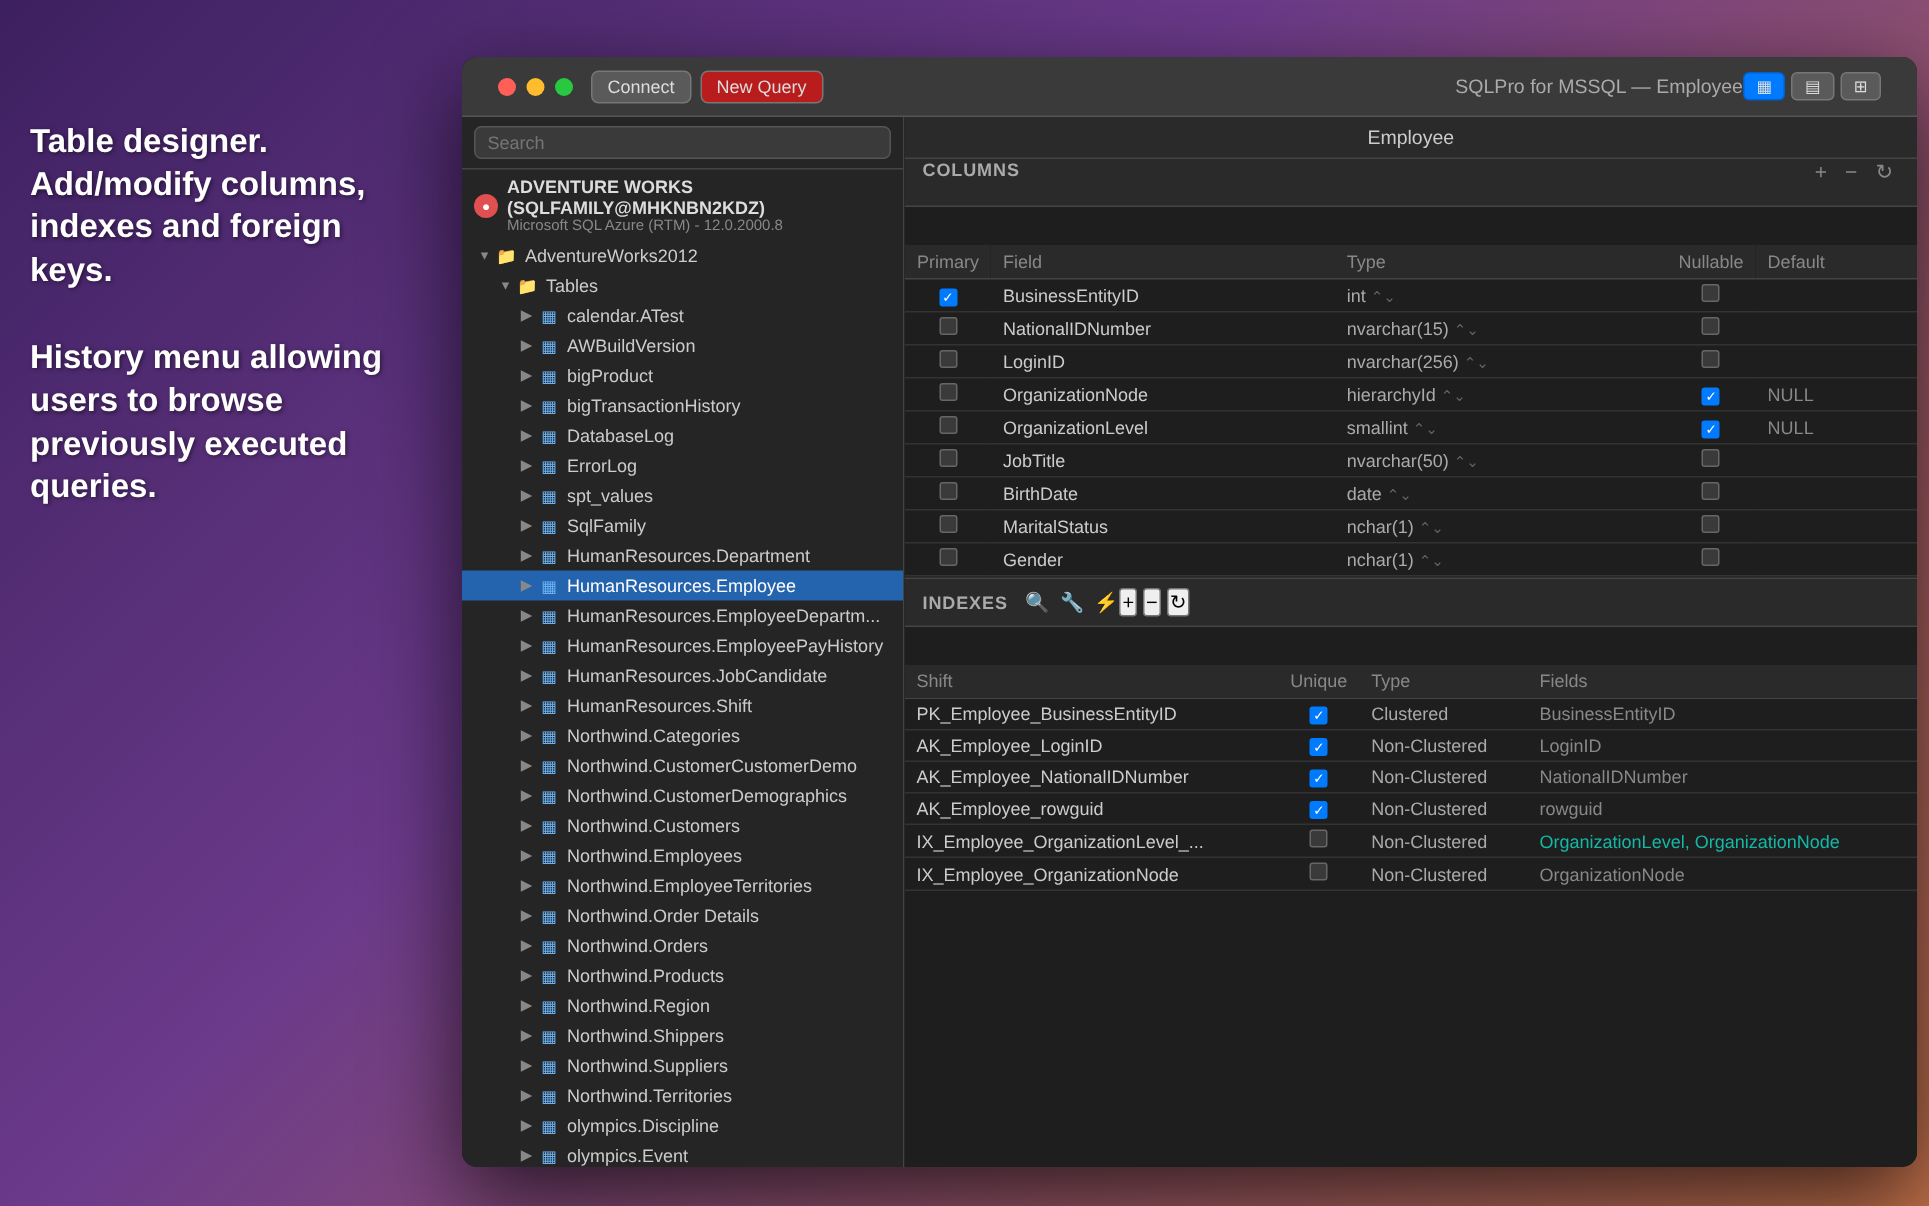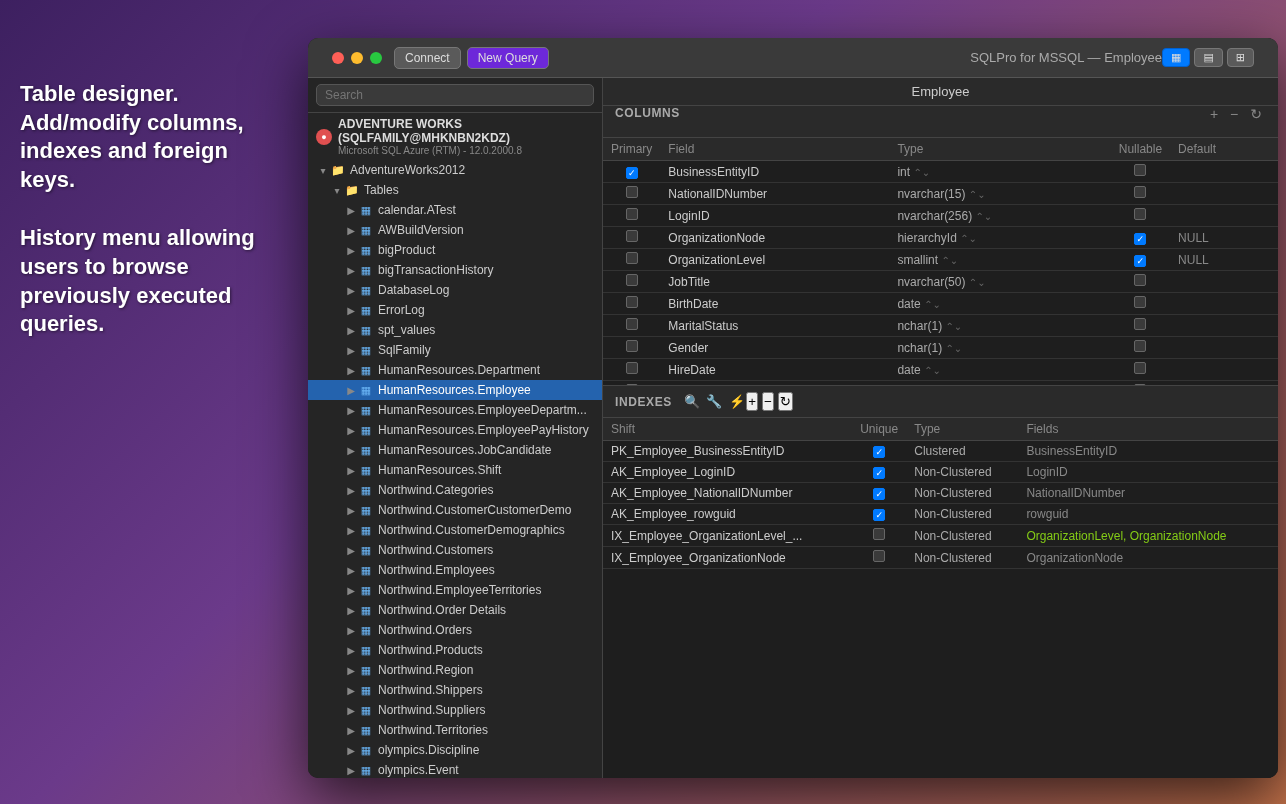--- a/index.html
+++ b/index.html
@@ -86,21 +86,21 @@
       border: 1px solid #777;
       border-radius: 5px;
       color: #ddd;
       padding: 3px 10px;
       font-size: 12px;
       cursor: pointer;
       margin-right: 6px;
     }
 
     .btn-new-query {
-      background: #6d28d9;
+      background: #b91c1c;
       border: 1px solid #777;
       border-radius: 5px;
       color: #ddd;
       padding: 3px 10px;
       font-size: 12px;
       cursor: pointer;
     }
 
     .titlebar-center {
       flex: 1;
@@ -260,20 +260,21 @@
       justify-content: center;
       color: #ccc;
       font-size: 13px;
       font-weight: 500;
     }
 
     .table-container {
       flex: 1;
       overflow-y: auto;
       overflow-x: hidden;
+      margin-top: 25px;
     }
     .table-container::-webkit-scrollbar { width: 6px; }
     .table-container::-webkit-scrollbar-track { background: #1e1e1e; }
     .table-container::-webkit-scrollbar-thumb { background: #555; border-radius: 3px; }
 
     table {
       width: 100%;
       border-collapse: collapse;
       font-size: 12px;
     }
@@ -859,21 +860,21 @@
     </td>
     <td style="color:#aaa">Non-Clustered</td>
     <td style="color:#888">rowguid</td>
   </tr>
                 <tr>
     <td>IX_Employee_OrganizationLevel_...</td>
     <td class="checkbox-cell">
       <div class="checkbox "></div>
     </td>
     <td style="color:#aaa">Non-Clustered</td>
-    <td style="color:#84cc16">OrganizationLevel, OrganizationNode</td>
+    <td style="color:#14b8a6">OrganizationLevel, OrganizationNode</td>
   </tr>
                 <tr>
     <td>IX_Employee_OrganizationNode</td>
     <td class="checkbox-cell">
       <div class="checkbox "></div>
     </td>
     <td style="color:#aaa">Non-Clustered</td>
     <td style="color:#888">OrganizationNode</td>
   </tr>
               </tbody>

